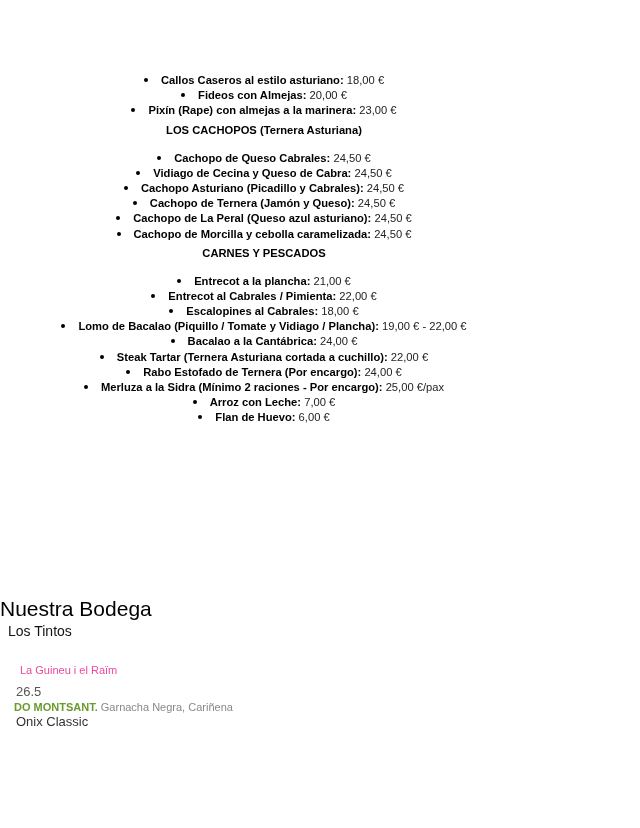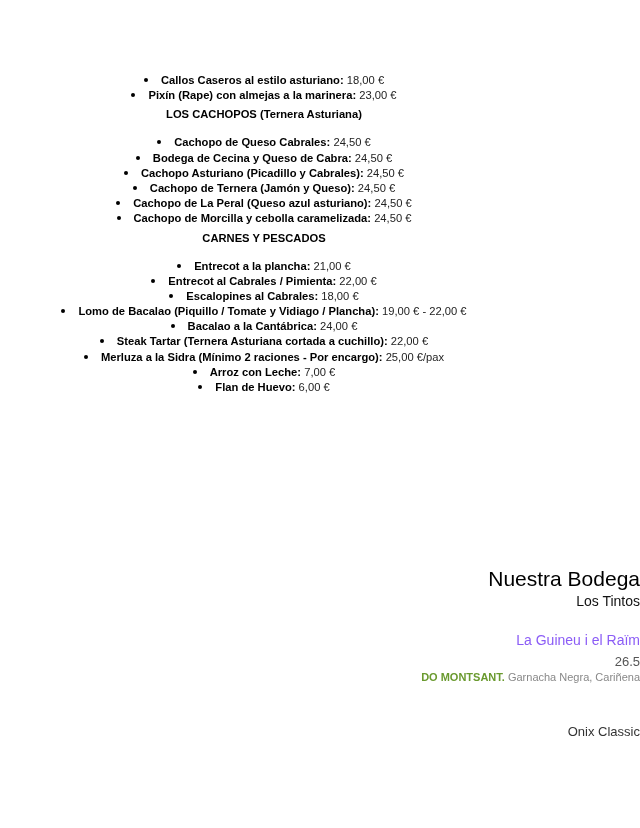--- a/index.html
+++ b/index.html
@@ -50,40 +50,40 @@
       text-align: center;
       font-weight: bold;
       font-size: 11.2px;
       line-height: 15px;
       margin-top: 4px;
       margin-bottom: 13px;
     }
     .bodega {
       position: absolute;
       left: 0;
-      top: 566px;
+      top: 596px;
       width: 640px;
-      text-align: right;
+      text-align: left;
     }
     .bodega-title {
       font-size: 21px;
       line-height: 26px;
       color: #000;
     }
     .bodega-sub {
       font-size: 14px;
       line-height: 18px;
       color: #111;
       margin-left: 8px;
     }
     .wine-name {
       margin-top: 22px;
-      font-size: 14px;
+      font-size: 11px;
       line-height: 16px;
-      color: #8b5cf6;
+      color: #ec4899;
       margin-left: 20px;
     }
     .wine-price {
       margin-top: 6px;
       font-size: 13px;
       line-height: 16px;
       color: #555;
       margin-left: 16px;
     }
     .wine-origin {
@@ -97,51 +97,52 @@
       font-weight: bold;
     }
     .wine-grapes {
       color: #888;
     }
     .wine-next {
       font-size: 13px;
       line-height: 16px;
       color: #333;
       margin-left: 16px;
-      margin-top: 40px;
     }
   </style>
 </head>
 <body>
 
 <div class="menu">
 
   <div>
     <div class="item"><span class="bullet"></span><span class="name">Callos Caseros al estilo asturiano:</span> <span class="price">18,00 €</span></div>
+    <div class="item"><span class="bullet"></span><span class="name">Fideos con Almejas:</span> <span class="price">20,00 €</span></div>
     <div class="item"><span class="bullet"></span><span class="name">Pixín (Rape) con almejas a la marinera:</span> <span class="price">23,00 €</span></div>
   </div>
 
   <div>
     <div class="section-title">LOS CACHOPOS (Ternera Asturiana)</div>
     <div class="item"><span class="bullet"></span><span class="name">Cachopo de Queso Cabrales:</span> <span class="price">24,50 €</span></div>
-    <div class="item"><span class="bullet"></span><span class="name">Bodega de Cecina y Queso de Cabra:</span> <span class="price">24,50 €</span></div>
+    <div class="item"><span class="bullet"></span><span class="name">Vidiago de Cecina y Queso de Cabra:</span> <span class="price">24,50 €</span></div>
     <div class="item"><span class="bullet"></span><span class="name">Cachopo Asturiano (Picadillo y Cabrales):</span> <span class="price">24,50 €</span></div>
     <div class="item"><span class="bullet"></span><span class="name">Cachopo de Ternera (Jamón y Queso):</span> <span class="price">24,50 €</span></div>
     <div class="item"><span class="bullet"></span><span class="name">Cachopo de La Peral (Queso azul asturiano):</span> <span class="price">24,50 €</span></div>
     <div class="item"><span class="bullet"></span><span class="name">Cachopo de Morcilla y cebolla caramelizada:</span> <span class="price">24,50 €</span></div>
   </div>
 
   <div>
     <div class="section-title">CARNES Y PESCADOS</div>
     <div class="item"><span class="bullet"></span><span class="name">Entrecot a la plancha:</span> <span class="price">21,00 €</span></div>
     <div class="item"><span class="bullet"></span><span class="name">Entrecot al Cabrales / Pimienta:</span> <span class="price">22,00 €</span></div>
     <div class="item"><span class="bullet"></span><span class="name">Escalopines al Cabrales:</span> <span class="price">18,00 €</span></div>
     <div class="item"><span class="bullet"></span><span class="name">Lomo de Bacalao (Piquillo / Tomate y Vidiago / Plancha):</span> <span class="price">19,00 € - 22,00 €</span></div>
     <div class="item"><span class="bullet"></span><span class="name">Bacalao a la Cantábrica:</span> <span class="price">24,00 €</span></div>
     <div class="item"><span class="bullet"></span><span class="name">Steak Tartar (Ternera Asturiana cortada a cuchillo):</span> <span class="price">22,00 €</span></div>
+    <div class="item"><span class="bullet"></span><span class="name">Rabo Estofado de Ternera (Por encargo):</span> <span class="price">24,00 €</span></div>
     <div class="item"><span class="bullet"></span><span class="name">Merluza a la Sidra (Mínimo 2 raciones - Por encargo):</span> <span class="price">25,00 €/pax</span></div>
   </div>
 
   <div>
     <div class="item"><span class="bullet"></span><span class="name">Arroz con Leche:</span> <span class="price">7,00 €</span></div>
     <div class="item"><span class="bullet"></span><span class="name">Flan de Huevo:</span> <span class="price">6,00 €</span></div>
   </div>
 </div>
 
 <div class="bodega">

